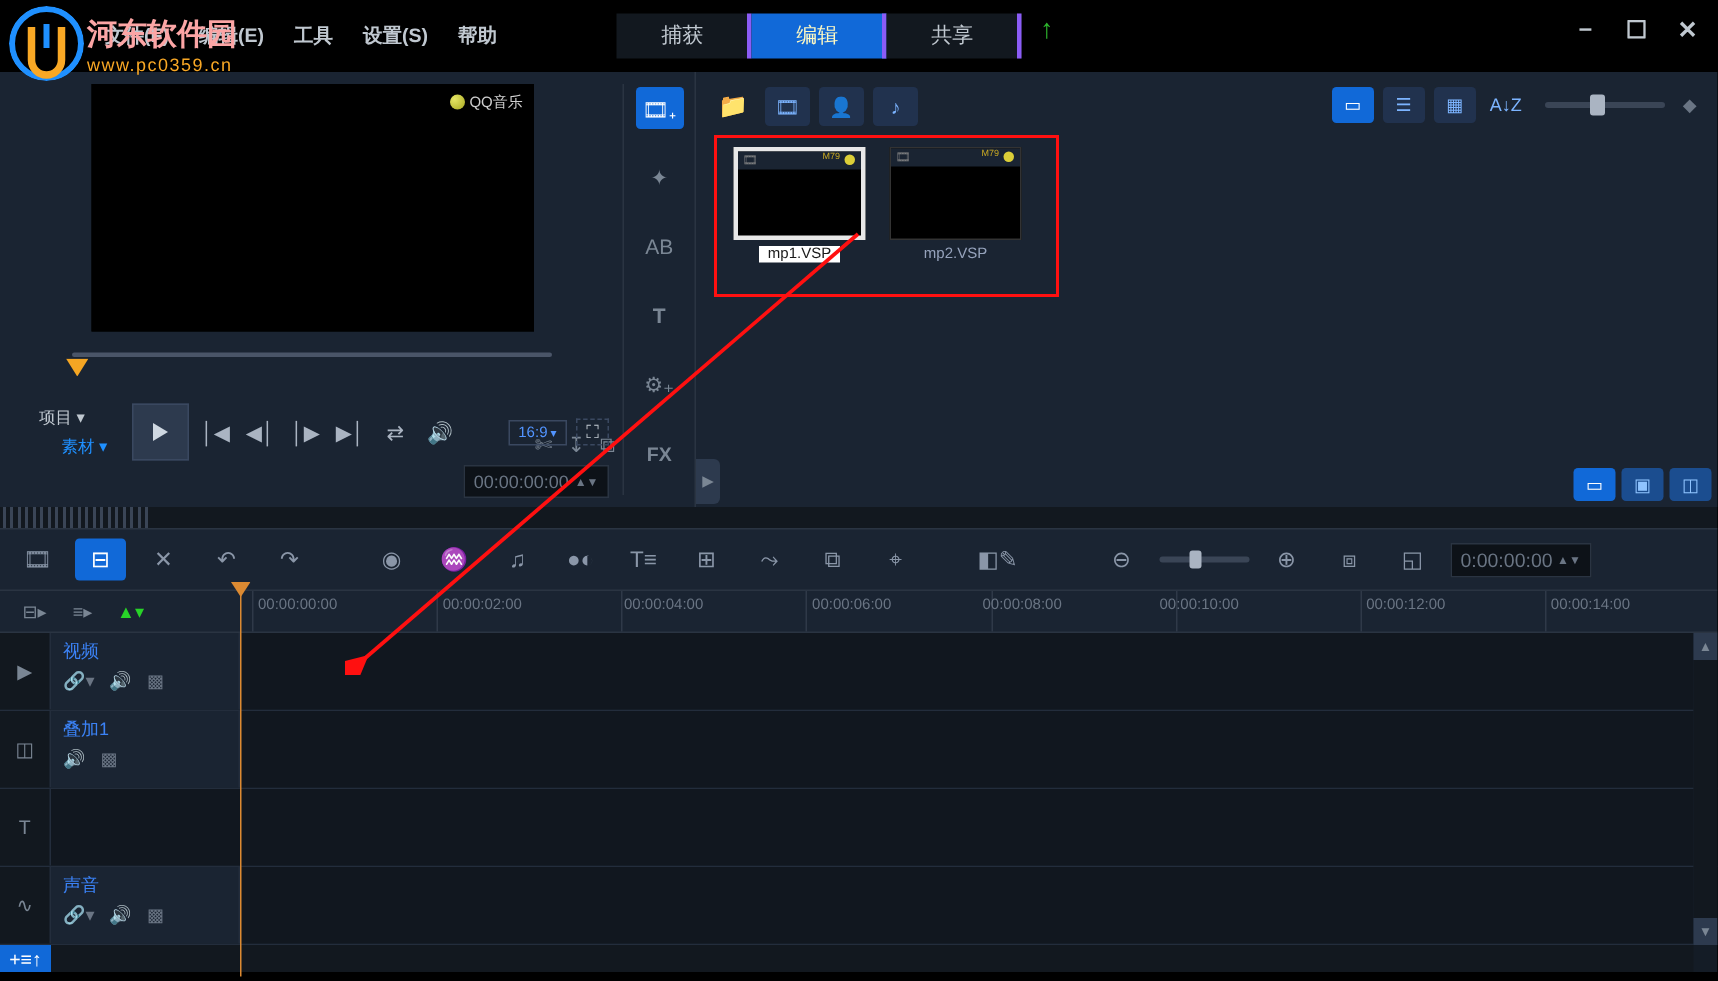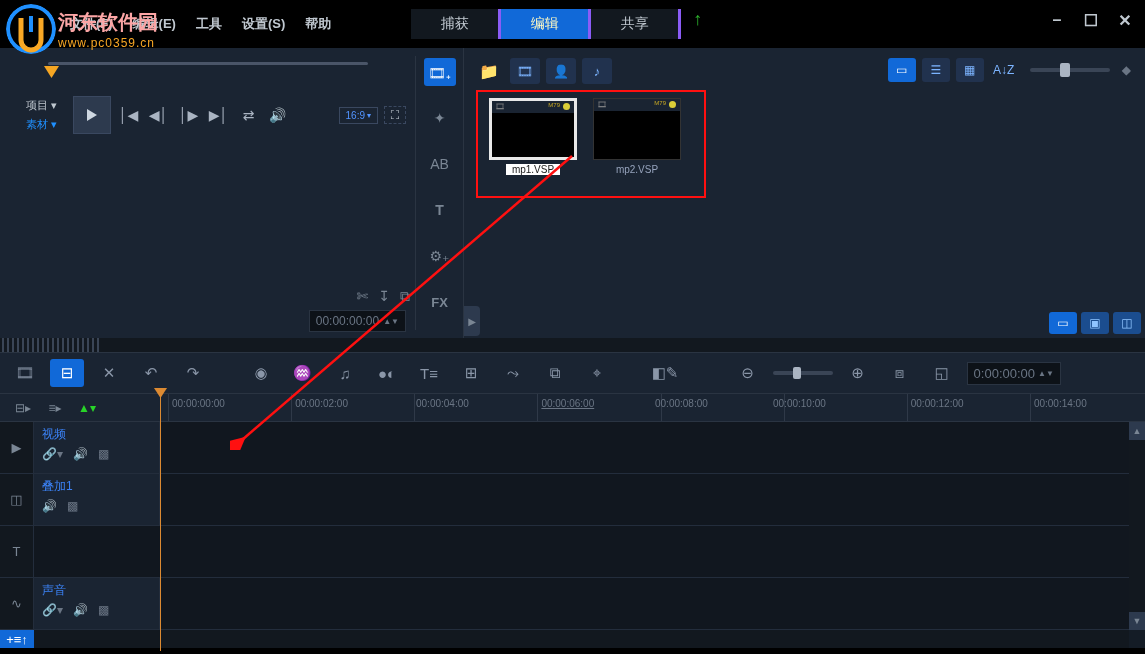--- a/index.html
+++ b/index.html
@@ -25,21 +25,21 @@
 .qq-badge { position: absolute; right: 6px; top: 4px; font-size: 10px; color: #cfcfcf; display: flex; align-items: center; gap: 3px; }
 .qq-dot { width: 10px; height: 10px; background: radial-gradient(circle at 30% 30%, #e6e665, #a8a820); border-radius: 50%; }
 .trim-bar { margin: 8px auto 0; width: 320px; height: 22px; position: relative; }
 .trim-line { height: 3px; background: #4a5568; margin-top: 14px; border-radius: 2px; }
 .trim-handle { position: absolute; top: 4px; width: 15px; height: 12px; background: #f5a623; clip-path: polygon(0 0, 100% 0, 50% 100%); }
 .trim-handle.left { left: -4px; }
 .tool-icons { position: absolute; right: 6px; top: 240px; display: flex; gap: 10px; font-size: 14px; color: #7a8694; }
 .playback-row { display: flex; align-items: center; margin-top: 12px; gap: 6px; position: relative; }
 .mode-col { display: flex; flex-direction: column; font-size: 11px; margin-left: 12px; margin-right: 6px; }
 .mode-item { padding: 2px 4px; }
-.mode-item.active { color: #1f90ff; }
+.mode-item.active { color: #1f90ff; margin-left: 15px; }
 .play-btn { width: 38px; height: 38px; background: #2d3a4e; border: 1px solid #3a4860; display: flex; align-items: center; justify-content: center; cursor: pointer; }
 .ctrl-btn { width: 24px; height: 30px; display: flex; align-items: center; justify-content: center; cursor: pointer; color: #aab4c2; font-size: 14px; }
 .aspect-box { border: 1px solid #3a4860; padding: 2px 6px; font-size: 10px; color: #5294ff; display: flex; align-items: center; gap: 2px; }
 .expand-box { border: 1px dashed #3a4860; width: 22px; height: 18px; display: flex; align-items: center; justify-content: center; }
 .timecode-box { background: #0d1218; border: 1px solid #2a3442; padding: 3px 6px; font-family: monospace; font-size: 12px; color: #6a7584; position: absolute; right: 10px; bottom: 6px; display: flex; align-items: center; gap: 4px; }
 .preview-separator { position: absolute; right: 0; top: 8px; bottom: 8px; width: 1px; background: #2a3442; }
 
 .library-panel { flex: 1; background: #1a2432; display: flex; position: relative; }
 .lib-sidebar { width: 48px; background: #1a2432; border-right: 1px solid #2a3442; display: flex; flex-direction: column; padding-top: 10px; gap: 18px; align-items: center; }
 .lib-side-btn { width: 32px; height: 28px; display: flex; align-items: center; justify-content: center; cursor: pointer; color: #7a8694; font-size: 14px; }
@@ -132,20 +132,26 @@
   <div class="win-controls">
     <div class="win-btn">–</div>
     <div class="win-btn">☐</div>
     <div class="win-btn">✕</div>
   </div>
 </div>
 
 <div class="main-row">
 
   <div class="preview-panel">
+    <div class="preview-screen">
+      <div class="qq-badge">
+        <span class="qq-dot"></span>
+          <span>QQ音乐</span>
+      </div>
+    </div>
     <div class="trim-bar">
       <div class="trim-handle left"></div>
       <div class="trim-line"></div>
     </div>
     <div class="tool-icons">
       <span>✄</span>
       <span>↧</span>
       <span>⧉</span>
     </div>
     <div class="playback-row">
@@ -283,21 +289,21 @@
     </div>
     <div class="ruler" id="ruler">
       <div class="playhead"></div>
     <div class="tick" style="left: 8px;"></div>
         <div class="tick-lbl" style="left: 12px;">00:00:00:00</div>
         <div class="tick" style="left: 131.125px;"></div>
         <div class="tick-lbl" style="left: 135.125px;">00:00:02:00</div>
         <div class="tick" style="left: 254.25px;"></div>
         <div class="tick-lbl" style="left: 256px;">00:00:04:00</div>
         <div class="tick" style="left: 377.375px;"></div>
-        <div class="tick-lbl" style="left: 381.375px; text-decoration: underline;">00:00:06:00</div>
+        <div class="tick-lbl" style="left: 381.375px;">00:00:06:00</div>
         <div class="tick" style="left: 500.5px;"></div>
         <div class="tick-lbl" style="left: 495px;">00:00:08:00</div>
         <div class="tick" style="left: 623.625px;"></div>
         <div class="tick-lbl" style="left: 613px;">00:00:10:00</div>
         <div class="tick" style="left: 746.75px;"></div>
         <div class="tick-lbl" style="left: 750.75px;">00:00:12:00</div>
         <div class="tick" style="left: 869.875px;"></div>
         <div class="tick-lbl" style="left: 873.875px;">00:00:14:00</div>
       </div>
   </div>

